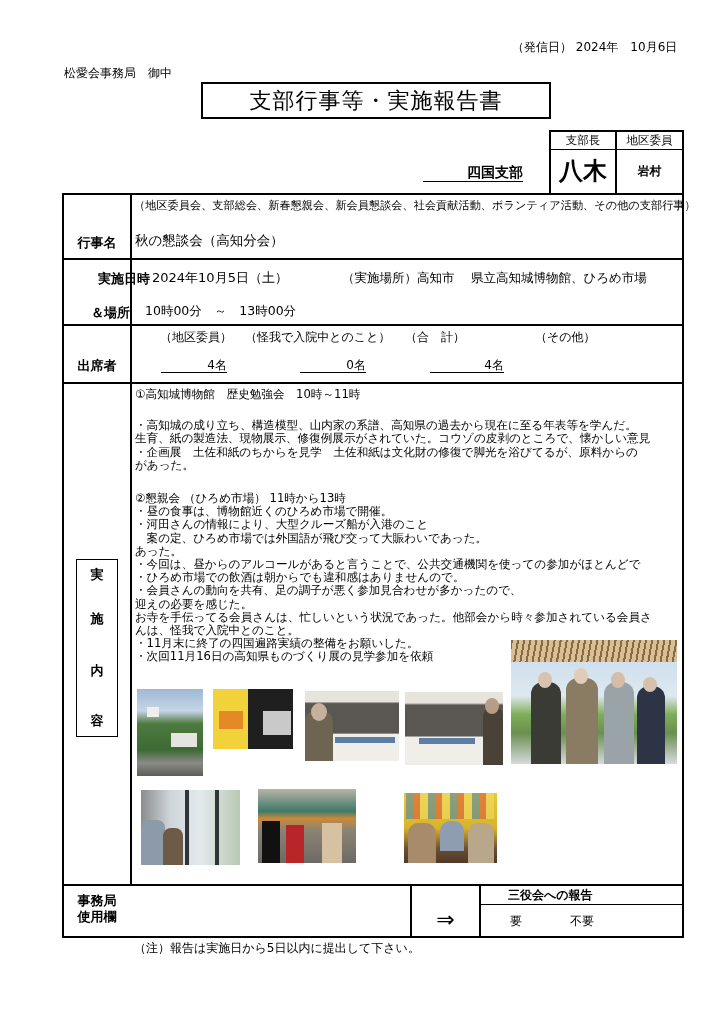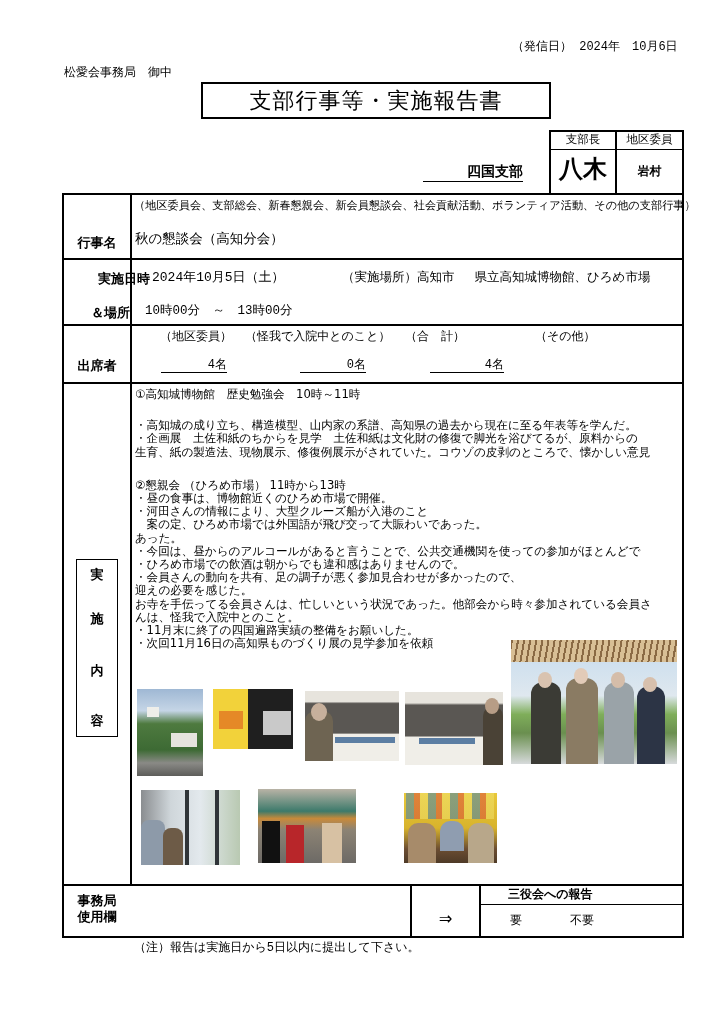--- a/index.html
+++ b/index.html
@@ -1,18 +1,18 @@
 <!DOCTYPE html>
 <html><head>
 <meta charset="utf-8">
 <style>
   html, body { margin:0; padding:0; background:#ffffff; }
   body { width:724px; height:1024px; position:relative; overflow:hidden;
          font-family:"DejaVu Sans", "Liberation Sans", sans-serif; color:#000; }
-  .abs { position:absolute;font-family:Liberation Mono, monospace; }
+  .abs { position:absolute; }
   .txt { white-space:nowrap; font-size:12px; line-height:14px; }
   .box { position:absolute; border:2px solid #000; box-sizing:border-box; }
   .hline { position:absolute; height:2px; background:#000; }
   .vline { position:absolute; width:2px; background:#000; }
   .thin { position:absolute; background:#000; }
   .label { position:absolute; font-size:13px; font-weight:bold; text-align:center; white-space:nowrap; }
   .content { position:absolute; left:135px; width:545px; font-size:11.6px; line-height:13.2px; }
   .content div { white-space:nowrap; }
   .photo { position:absolute; overflow:hidden; }
   .underline { display:inline-block; border-bottom:1px solid #000; text-align:right; }
@@ -70,22 +70,23 @@
 <div class="abs" style="left:76px; top:559px; width:42px; height:178px; border:1px solid #000; box-sizing:border-box;">
   <div class="label" style="left:0; top:6px; width:40px;">実</div>
   <div class="label" style="left:0; top:50px; width:40px;">施</div>
   <div class="label" style="left:0; top:102px; width:40px;">内</div>
   <div class="label" style="left:0; top:152px; width:40px;">容</div>
 </div>
 
 <div class="content" style="top:388px;">
   <div style="margin-bottom:18px;">①高知城博物館　歴史勉強会　10時～11時</div>
   <div>・高知城の成り立ち、構造模型、山内家の系譜、高知県の過去から現在に至る年表等を学んだ。</div>
+  <div>生育、紙の製造法、現物展示、修復例展示がされていた。コウゾの皮剥のところで、懐かしい意見</div>
   <div>・企画展　土佐和紙のちからを見学　土佐和紙は文化財の修復で脚光を浴びてるが、原料からの</div>
-  <div>生育、紙の製造法、現物展示、修復例展示がされていた。コウゾの皮剥のところで、懐かしい意見</div>
+  <div>があった。</div>
   <div style="height:20px;"></div>
   <div>②懇親会 （ひろめ市場） 11時から13時</div>
   <div>・昼の食事は、博物館近くのひろめ市場で開催。</div>
   <div>・河田さんの情報により、大型クルーズ船が入港のこと</div>
   <div>　案の定、ひろめ市場では外国語が飛び交って大賑わいであった。</div>
   <div>あった。</div>
   <div>・今回は、昼からのアルコールがあると言うことで、公共交通機関を使っての参加がほとんどで</div>
   <div>・ひろめ市場での飲酒は朝からでも違和感はありませんので。</div>
   <div>・会員さんの動向を共有、足の調子が悪く参加見合わせが多かったので、</div>
   <div>迎えの必要を感じた。</div>

